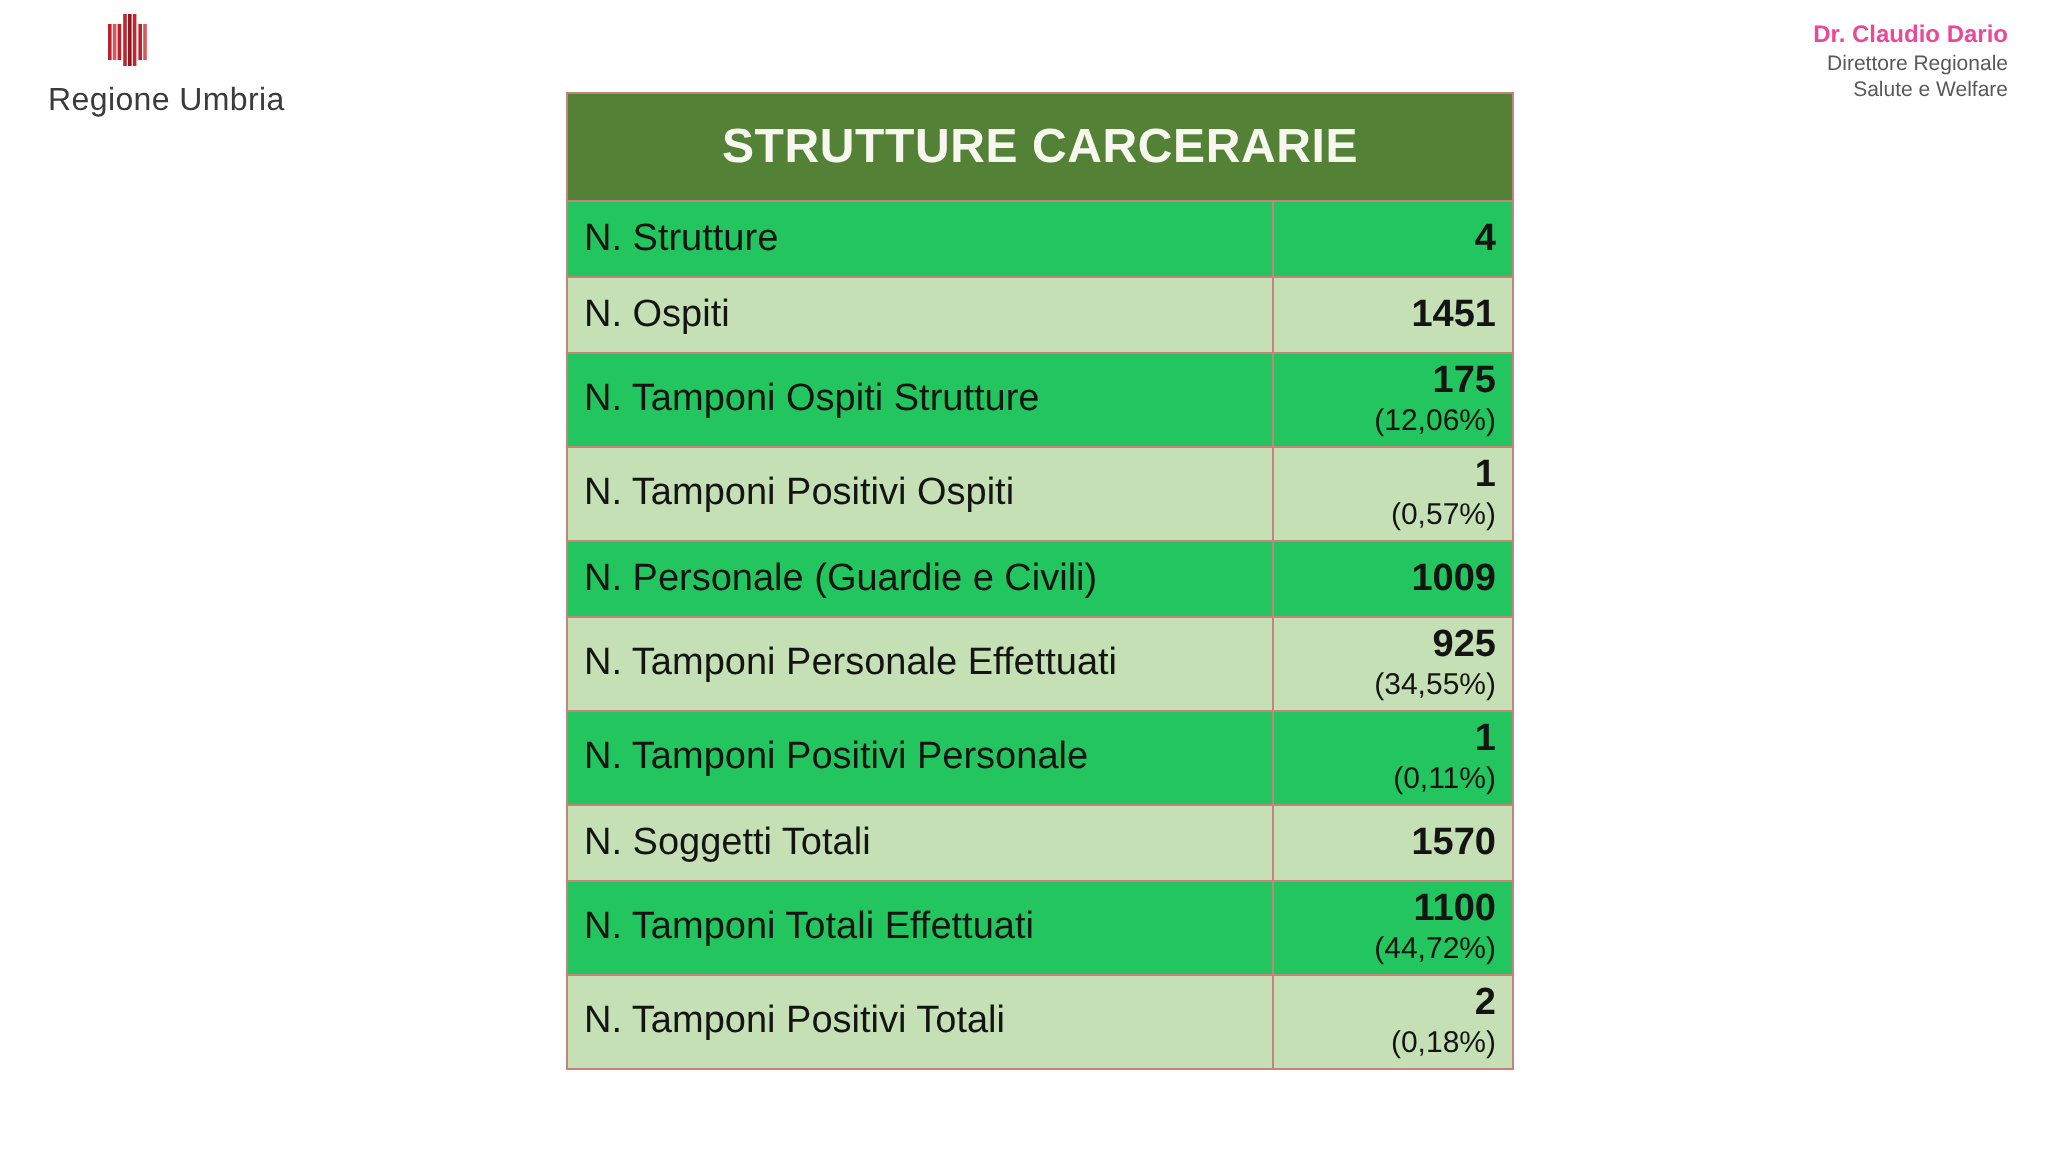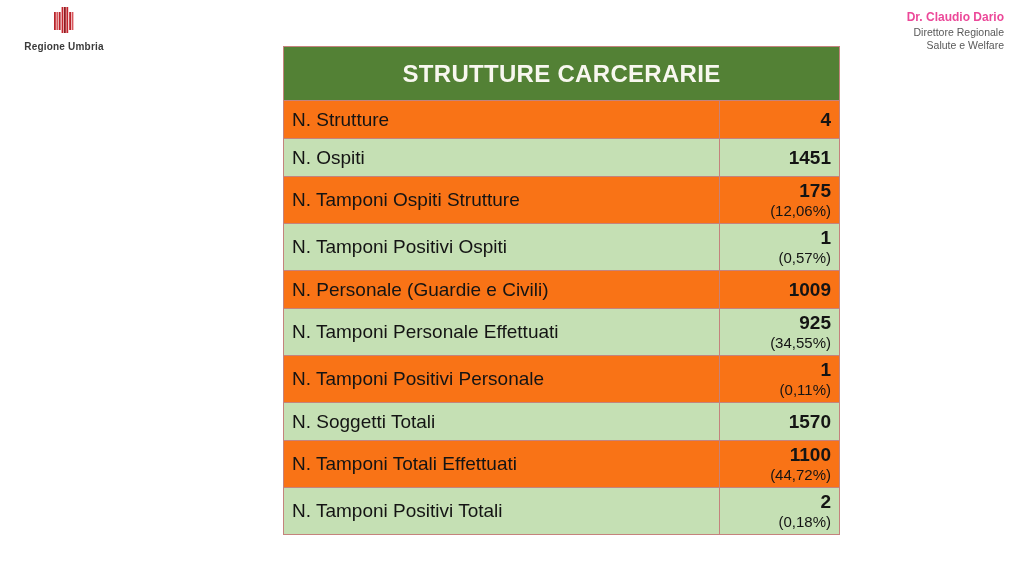--- a/index.html
+++ b/index.html
@@ -13,47 +13,47 @@
   .slide { position: relative; width: 1024px; height: 576px; background: #ffffff; }
 
   
   .brand {
     position: absolute; top: 7px; left: 24px;
     width: 80px; text-align: center;
   }
   .brand .emblem { display: inline-block; height: 28px; }
   .brand .brand-label {
     margin-top: 2px;
-    font-size: 10px; font-weight: bold; color: #3b3b3b;
+    font-size: 16px; font-weight: normal; color: #3b3b3b;
     letter-spacing: 0.2px; white-space: nowrap;
   }
 
   
   .author {
     position: absolute; top: 10px; right: 20px;
     text-align: right; color: #595959; line-height: 1.3;
   }
   .author .author-name { font-size: 12px; font-weight: bold; color: #ec4899; }
   .author .author-role { font-size: 10.5px; }
 
   
   .ctable {
-    position: absolute; left: 283px; top: 46px; width: 557px;
+    position: absolute; left: 283px; top: 46px; width: 474px;
     border: 1px solid #c4837d;
     background: #ffffff;
   }
   .ctable .thead {
     height: 53px;
     background: #538135;
     display: flex; align-items: center; justify-content: center;
   }
   .ctable .thead .title {
     color: #f8f7ef; font-size: 24px; font-weight: bold; letter-spacing: 0.3px;
   }
-  .t-row { display: flex; border-top: 1px solid #c4837d; background: #f97316; }
+  .t-row { display: flex; border-top: 1px solid #c4837d; background: #22c55e; }
   .t-row.shaded { background: #c5e0b4; gap: 21px; }
   .t-row.h1 { height: 38px; }
   .t-row.h2 { height: 47px; }
   .t-row .label-cell {
     flex: 1 1 auto;
     display: flex; align-items: center;
     padding-left: 8px;
     font-size: 19px; color: #141414;
   }
   .t-row .value-cell {

